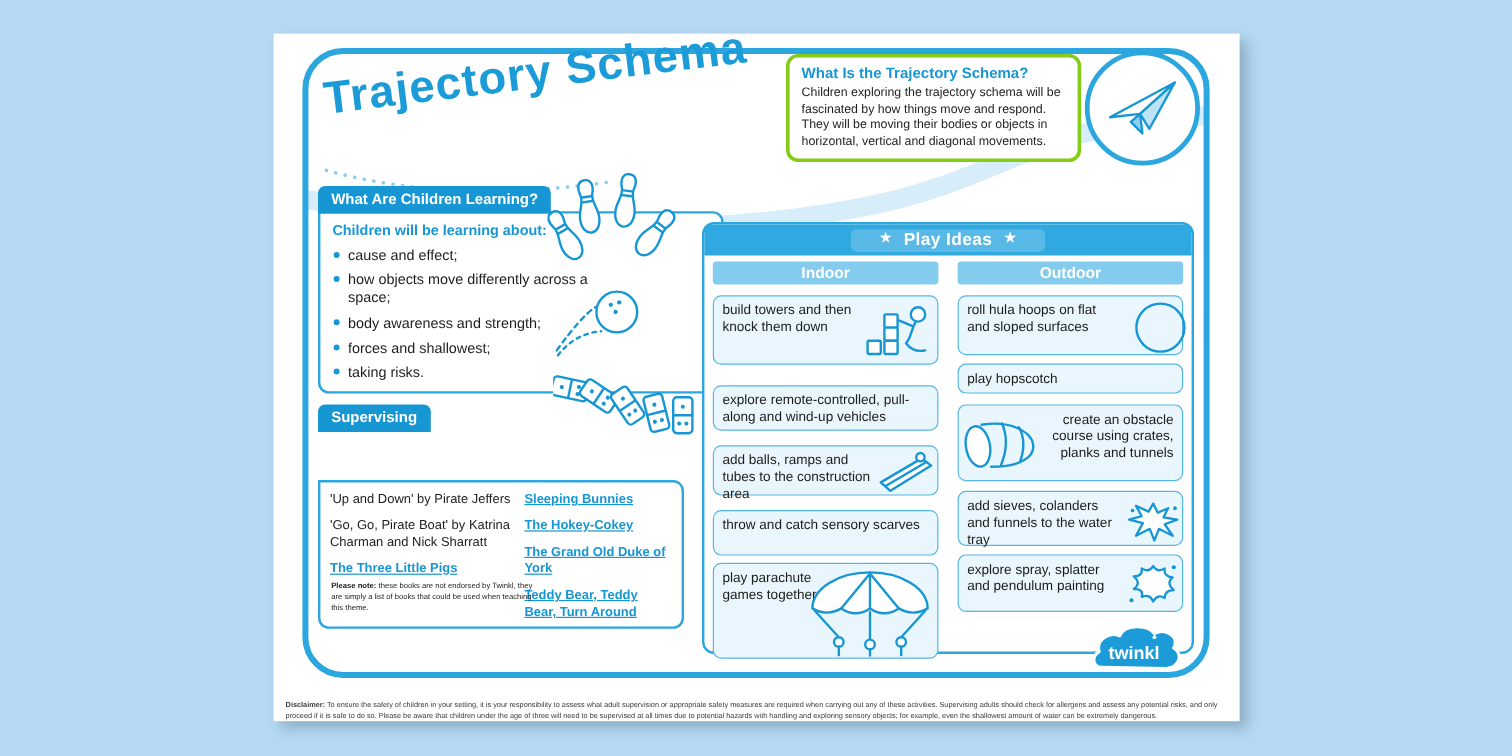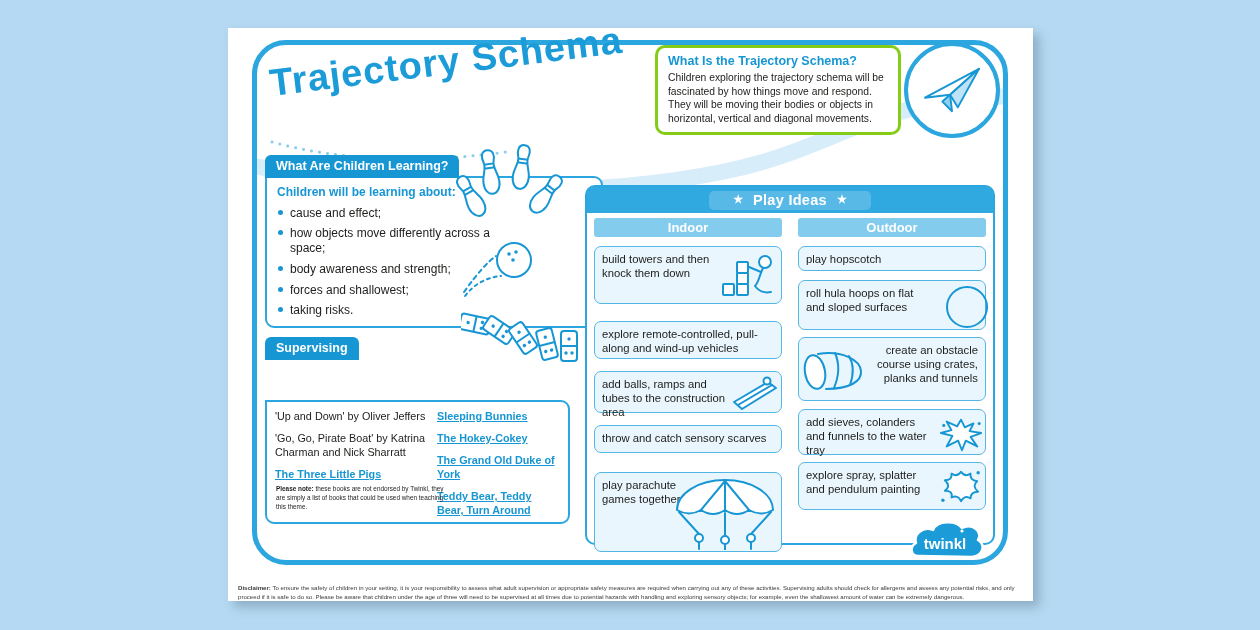--- a/index.html
+++ b/index.html
@@ -109,21 +109,21 @@
   .card {
     position:relative; background:#eaf6fd; border:1.5px solid #54b6e5;
     border-radius:7px; padding:5px 7px; font-size:11.3px; color:#1d1d1b;
     line-height:1.25; box-sizing:border-box;
   }
   .card .ill { position:absolute; }
 
   .c-i1 { height:58px; margin-bottom:17px; padding-right:66px; }
   .c-i2 { height:38px; margin-bottom:12px; }
   .c-i3 { height:42px; margin-bottom:12px; padding-right:52px; }
-  .c-i4 { height:28px; margin-bottom:19px; }
+  .c-i4 { height:38px; margin-bottom:6px; }
   .c-i5 { height:80px; padding-right:98px; }
 
   .c-o1 { height:50px; margin-bottom:7px; padding-right:52px; }
   .c-o2 { height:25px; margin-bottom:9px; }
   .c-o3 { height:64px; margin-bottom:8px; padding-left:66px; text-align:right; }
   .c-o4 { height:46px; margin-bottom:7px; padding-right:54px; }
   .c-o5 { height:48px; padding-right:48px; }
 
   .logo { position:absolute; left:680px; top:490px; width:76px; height:50px; z-index:7; }
 
@@ -240,21 +240,21 @@
   </svg>
 
   <section class="section vocab">
     <span class="tab">Supervising</span>
   </section>
 
   <section class="section stories">
     <div class="boxbody">
       <div class="story-cols">
         <div class="story-colL">
-          <p class="story-plain">'Up and Down' by Oliver Jeffers</p>
+          <p class="story-plain">'Up and Down' by Pirate Jeffers</p>
           <p class="story-plain">'Go, Go, Pirate Boat' by Katrina Charman and Nick Sharratt</p>
           <a class="story-link">The Three Little Pigs</a>
         </div>
         <div class="story-colR">
           <a class="story-link">Sleeping Bunnies</a>
           <a class="story-link">The Hokey-Cokey</a>
           <a class="story-link">The Grand Old Duke of York</a>
           <a class="story-link">Teddy Bear, Teddy Bear, Turn Around</a>
         </div>
       </div>
@@ -317,28 +317,28 @@
                 <line x1="30" y1="66" x2="30" y2="73"></line>
               <circle cx="56" cy="64" r="4" fill="#fff"></circle>
                 <line x1="56" y1="68" x2="56" y2="74"></line>
               <circle cx="82" cy="62" r="4" fill="#fff"></circle>
                 <line x1="82" y1="66" x2="82" y2="73"></line>
             </g>
           </svg>
         </div>
       </div>
       <div class="pcol">
-        <div class="card c-o2">
-          <span>play hopscotch</span>
-        </div>
         <div class="card c-o1">
           <span>roll hula hoops on flat and sloped surfaces</span>
           <svg class="ill" style="right:-6px;top:2px;" width="48" height="48" viewBox="0 0 48 48">
             <circle cx="24" cy="24" r="20" class="ln" stroke-width="2.4" fill="#fff"></circle>
           </svg>
+        </div>
+        <div class="card c-o2">
+          <span>play hopscotch</span>
         </div>
         <div class="card c-o3">
           <span>create an obstacle course using crates, planks and tunnels</span>
           <svg class="ill" style="left:3px;top:12px;" width="62" height="42" viewBox="0 0 62 42">
             <path d="M16,4 C40,0 58,10 59,21 C60,31 48,39 24,39" class="ln" stroke-width="2"></path>
             <ellipse cx="13" cy="22" rx="10" ry="17" transform="rotate(-10 13 22)" class="fw" stroke-width="2"></ellipse>
             <path d="M33,3 q7,16 -1,35 M47,6 q7,12 1,29" class="ln" stroke-width="1.2"></path>
           </svg>
         </div>
         <div class="card c-o4">

